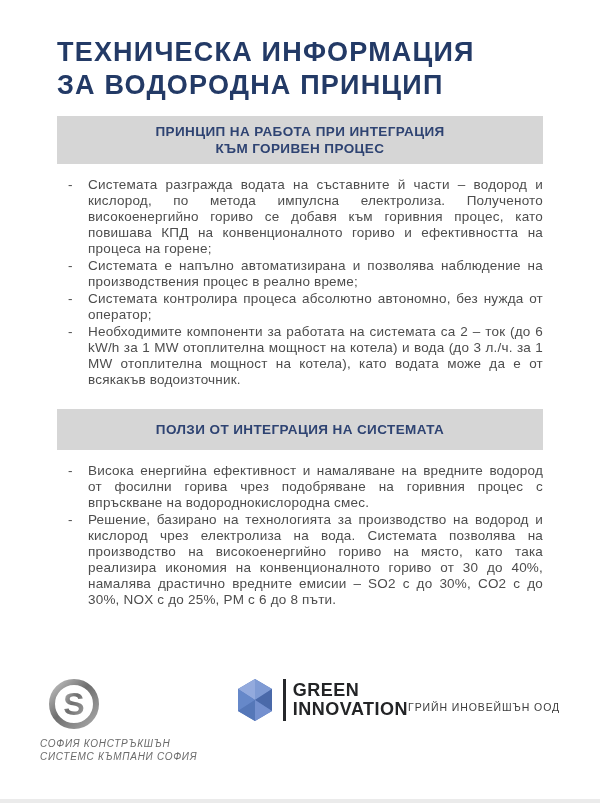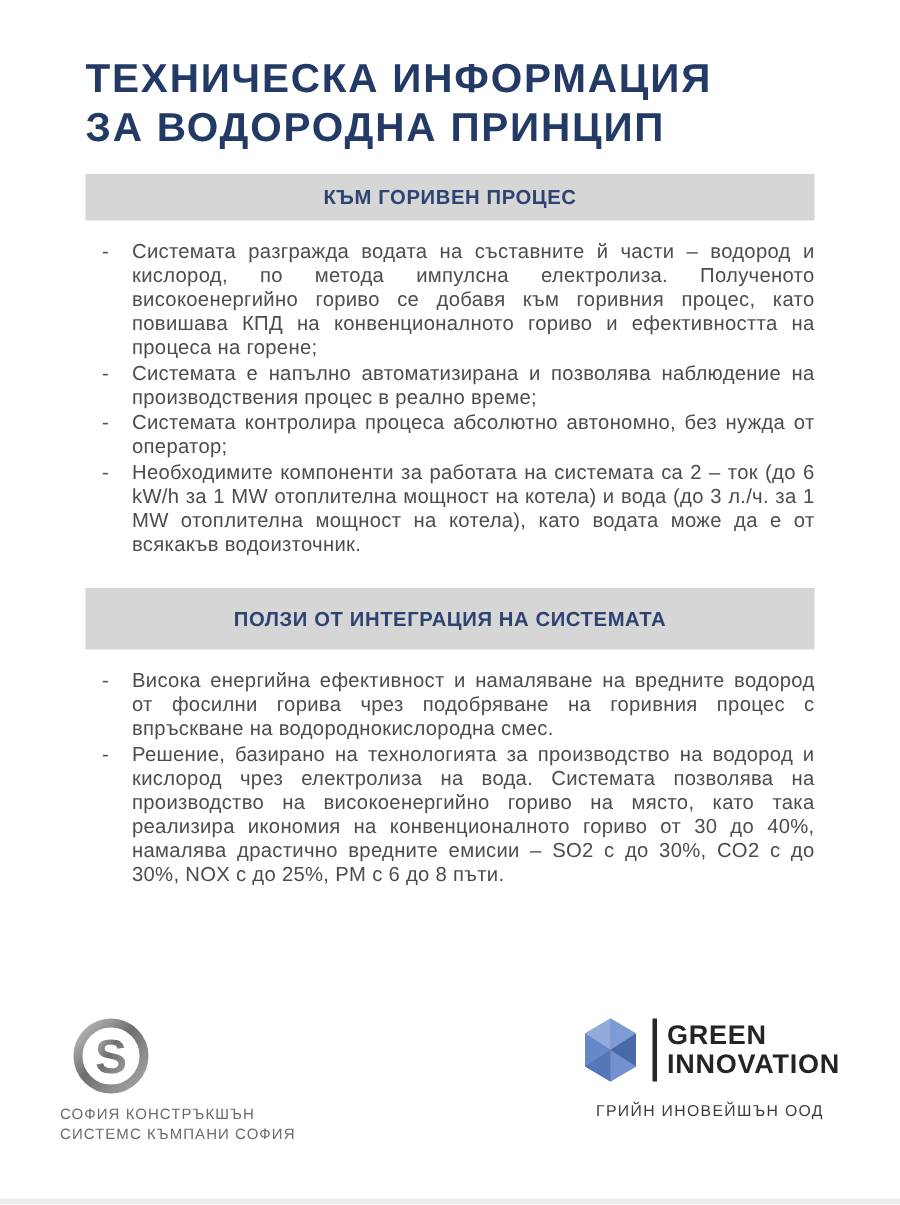--- a/index.html
+++ b/index.html
@@ -19,23 +19,23 @@
   .list{list-style:none;margin:13px 0 0;padding:0 0 0 11px;}
   .item{display:flex;margin:0 0 1px;}
   .dash{flex:none;width:20px;color:#4d4d4d;font-size:13.5px;line-height:16px;}
   .txt{flex:1;text-align:justify;color:#4d4d4d;font-size:13.5px;
     line-height:16px;letter-spacing:.2px;}
   .footer{position:absolute;left:40px;right:40px;top:678px;display:flex;
     justify-content:space-between;align-items:flex-start;}
   .brand-left{display:flex;flex-direction:column;align-items:flex-start;}
   .brand-left svg{margin-left:8px;}
   .cap-left{margin-top:7px;font-size:10px;line-height:13px;color:#6b6b6b;
-    letter-spacing:.7px;}
+    letter-spacing:.7px;font-style:italic;}
   .cap-left span{display:block;}
-  .brand-right{display:flex;flex-direction:column;align-items:center;}
+  .brand-right{display:flex;align-items:center;}
   .gi-row{display:flex;align-items:center;}
   .gi-bar{width:3px;height:42px;background:#26282b;margin:0 7px 0 8px;}
   .gi-name{font-size:18px;line-height:19px;font-weight:700;color:#232426;
     letter-spacing:.5px;}
   .gi-name span{display:block;}
   .gi-caption{margin-top:13px;font-size:10.5px;color:#3c3c3c;
     letter-spacing:.9px;}
   .bottom-edge{position:absolute;left:0;right:0;bottom:0;height:4px;
     background:#ebebeb;}
 </style>
@@ -43,20 +43,21 @@
 <body>
 
 <div class="page">
 
   <h1 class="title">
     <span class="tline">ТЕХНИЧЕСКА ИНФОРМАЦИЯ</span>
     <span class="tline">ЗА ВОДОРОДНА ПРИНЦИП</span>
   </h1>
 
   <div class="banner">
+    <span class="bline">ПРИНЦИП НА РАБОТА ПРИ ИНТЕГРАЦИЯ</span>
     <span class="bline">КЪМ ГОРИВЕН ПРОЦЕС</span>
   </div>
 
   <ul class="list">
     <li class="item">
       <span class="dash">-</span>
       <span class="txt">Системата разгражда водата на съставните й части – водород и кислород, по метода импулсна електролиза. Полученото високоенергийно гориво се добавя към горивния процес, като повишава КПД на конвенционалното гориво и ефективността на процеса на горене;</span>
     </li>
     <li class="item">
       <span class="dash">-</span>

